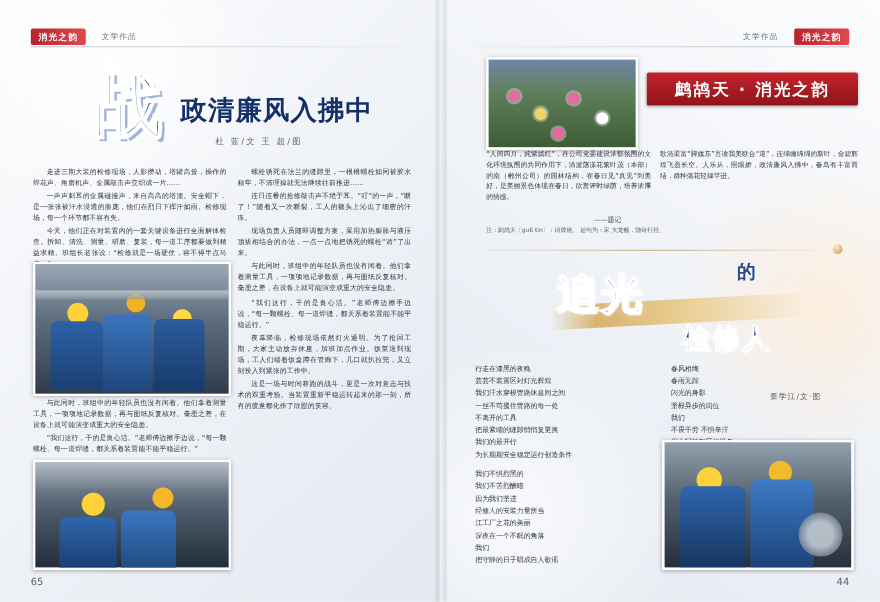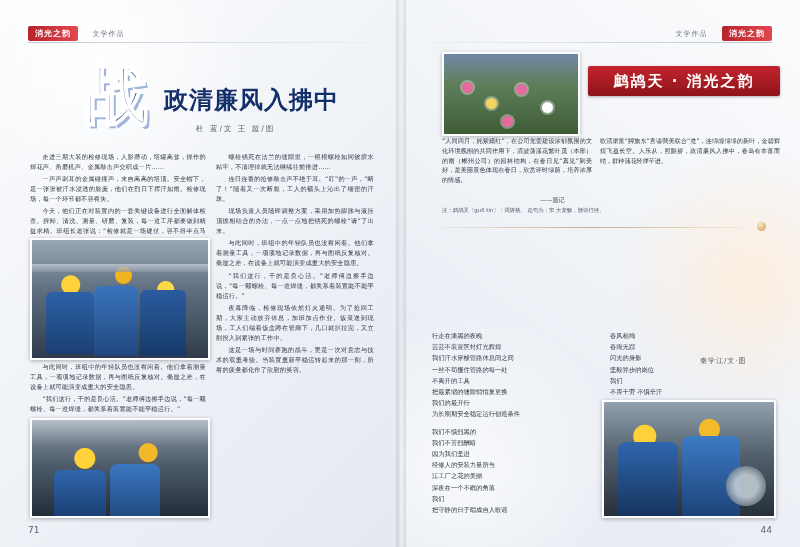--- a/index.html
+++ b/index.html
@@ -205,21 +205,21 @@
     <div class="col-text" style="left:216px;top:152px;width:158px;">
       <span class="indent">螺栓锈死在法兰的缝隙里，一根根螺栓如同被胶水粘牢，不清理掉就无法继续往前推进……</span>
       <span class="indent">连日连番的抢修敲击声不绝于耳。“叮”的一声，“断了！”随着又一次断裂，工人的额头上沁出了细密的汗珠。</span>
       <span class="indent">现场负责人员随即调整方案，采用加热膨胀与液压顶拔相结合的办法，一点一点地把锈死的螺栓“请”了出来。</span>
       <span class="indent">与此同时，班组中的年轻队员也没有闲着。他们拿着测量工具，一项项地记录数据，再与图纸反复核对。毫厘之差，在设备上就可能演变成重大的安全隐患。</span>
       <span class="indent">“我们这行，干的是良心活。”老师傅边擦手边说，“每一颗螺栓、每一道焊缝，都关系着装置能不能平稳运行。”</span>
       <span class="indent">夜幕降临，检修现场依然灯火通明。为了抢回工期，大家主动放弃休息，加班加点作业。饭菜送到现场，工人们端着饭盒蹲在管廊下，几口就扒拉完，又立刻投入到紧张的工作中。</span>
       <span class="indent">这是一场与时间赛跑的战斗，更是一次对意志与技术的双重考验。当装置重新平稳运转起来的那一刻，所有的疲惫都化作了欣慰的笑容。</span>
     </div>
 
-    <div class="folio" style="left:28px;">71</div>
+    <div class="folio" style="left:28px;">65</div>
   </div>
 
   <div class="page right">
     <div class="glow g3" style="left:220px;top:150px;"></div>
     <div class="glow g2" style="left:-120px;top:320px;"></div>
 
     <div class="runhead" style="right:28px;left:auto;margin-left:24px;">
       <span class="txt">文学作品</span>
       <span class="sep"></span>
       <span class="logo-badge">消光之韵</span>
@@ -241,20 +241,26 @@
   <div class="poem-text" style="left:442px;top:136px;width:150px;">“人间四月，姹紫嫣红”，在公司党委建设浓郁氛围的文化环境氛围的共同作用下，清波荡漾花繁叶茂（本部）的南（郴州公司）的园林结构，在春日见“真见”到美好，是美丽景色体现在春日，欣赏评时绿荫，培养浓厚的情感。</div>
   <div class="poem-text" style="left:600px;top:136px;width:180px;">歌清渠富“脚旗东”言读我美联合“道”，连绵缠绵绵的新叶，金碧辉煌飞盈长空。人乐从，照眼娇，政清廉风入拂中，春岛有丰富而结，群种蒲花轻律芊进。</div>
   <div class="poem-sign" style="left:540px;top:196px;">——题记</div>
   <div class="poem-text" style="left:442px;top:206px;width:190px;font-size:5.4px;color:#5a616d;">注：鹧鸪天〔gu6 tin〕：词牌格。  起句为：宋 大龙畅，随诗行径。</div>
 
   <div class="divider-orn" style="top:222px;">
     <span class="ln"></span>
     <span class="dot"></span>
   </div>
 
+  <div class="title-art" style="left:500px;top:232px;">
+    <span class="ta-band"></span>
+    <span class="ta-main">追光</span>
+    <span class="ta-de">的</span>
+    <span class="ta-sub">检修人</span>
+  </div>
   <div class="ta-byline" style="position:absolute;left:700px;top:356px;">秦学江/文·图</div>
 
   <div class="verse" style="left:432px;top:330px;width:150px;">
     <div>行走在漆黑的夜晚</div>
     <div>芸芸不装置区封灯光辉煌</div>
     <div>我们汗水穿梭管路休息间之间</div>
     <div>一丝不苟攫住管路的每一处</div>
     <div>不离开的工具</div>
     <div>把最紧缩的缝隙悄悄复更换</div>
     <div>我们的最开行</div>

